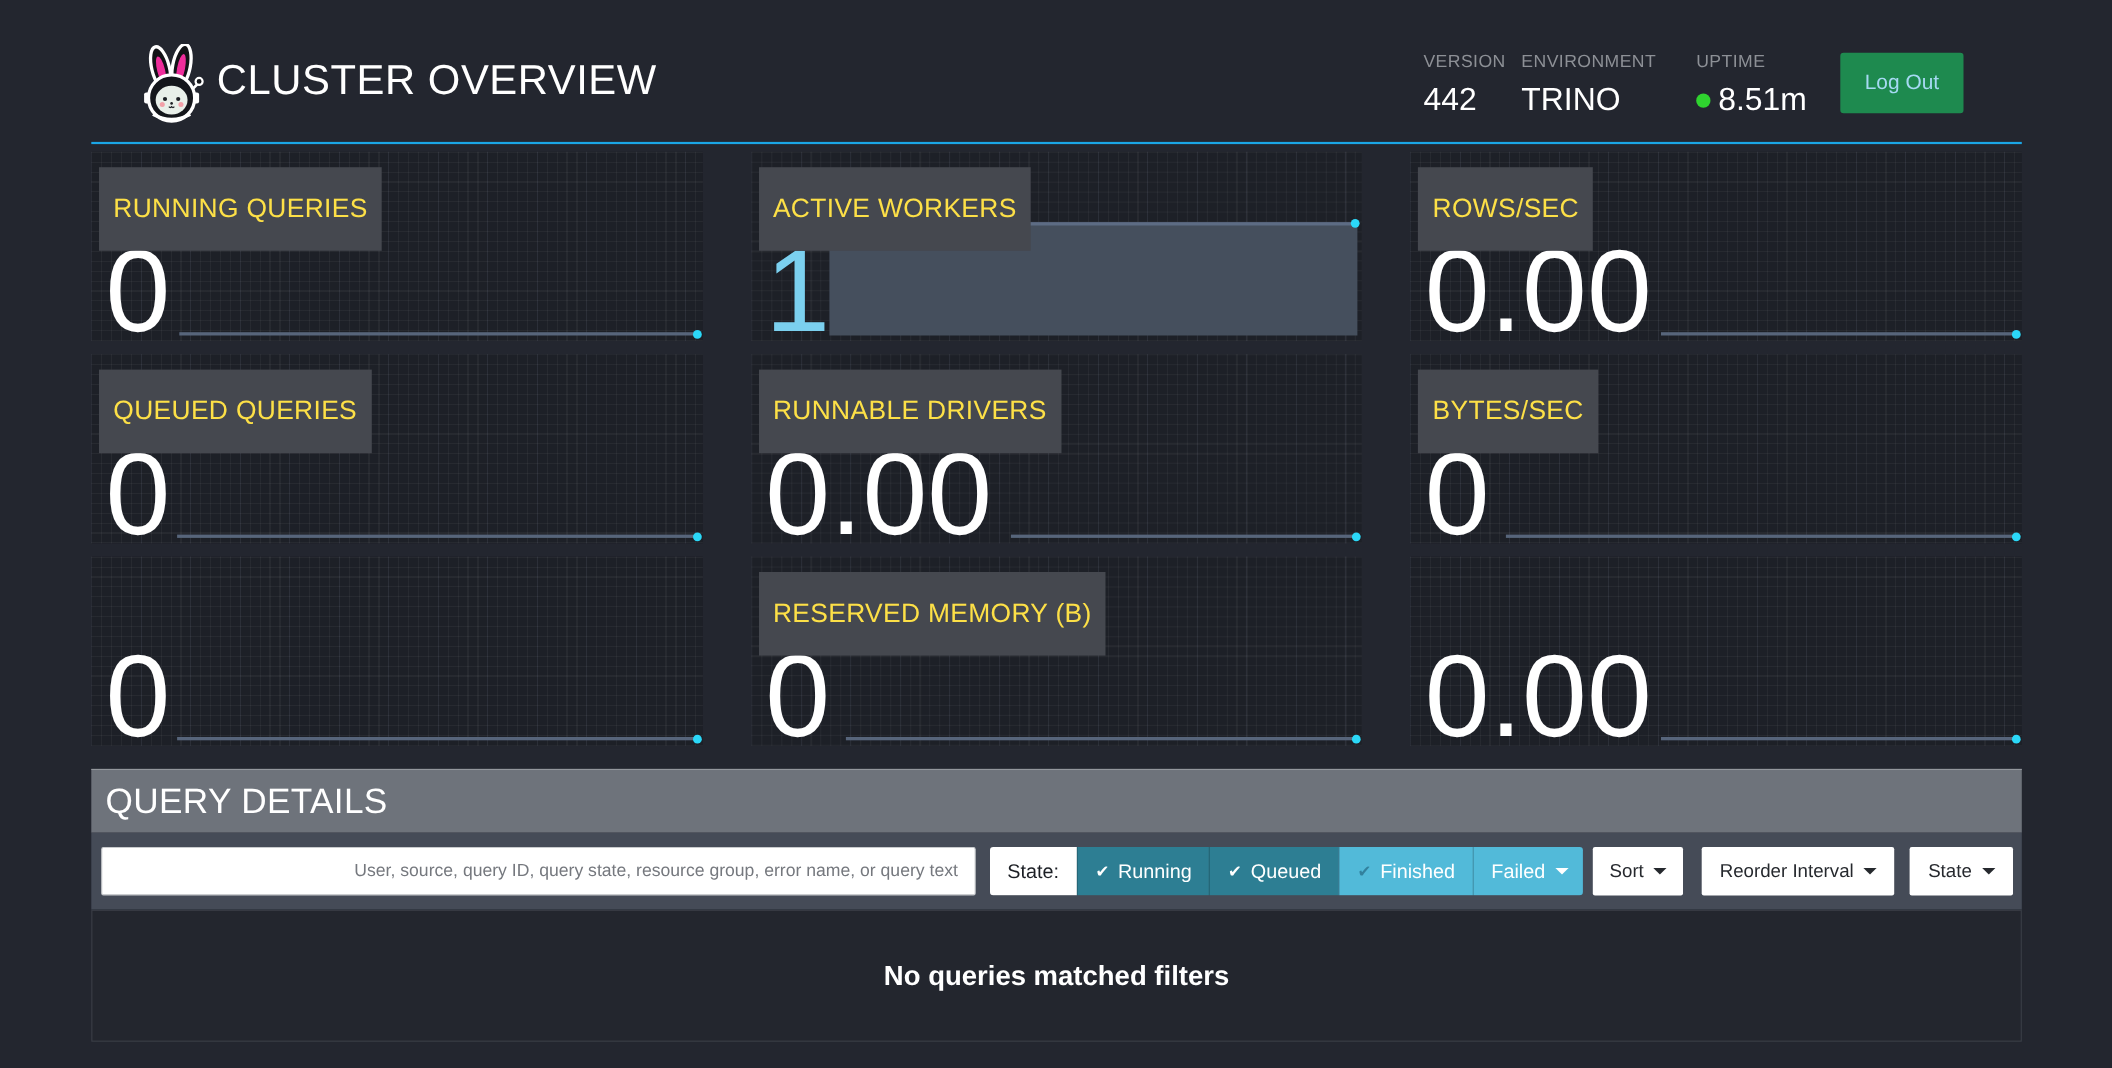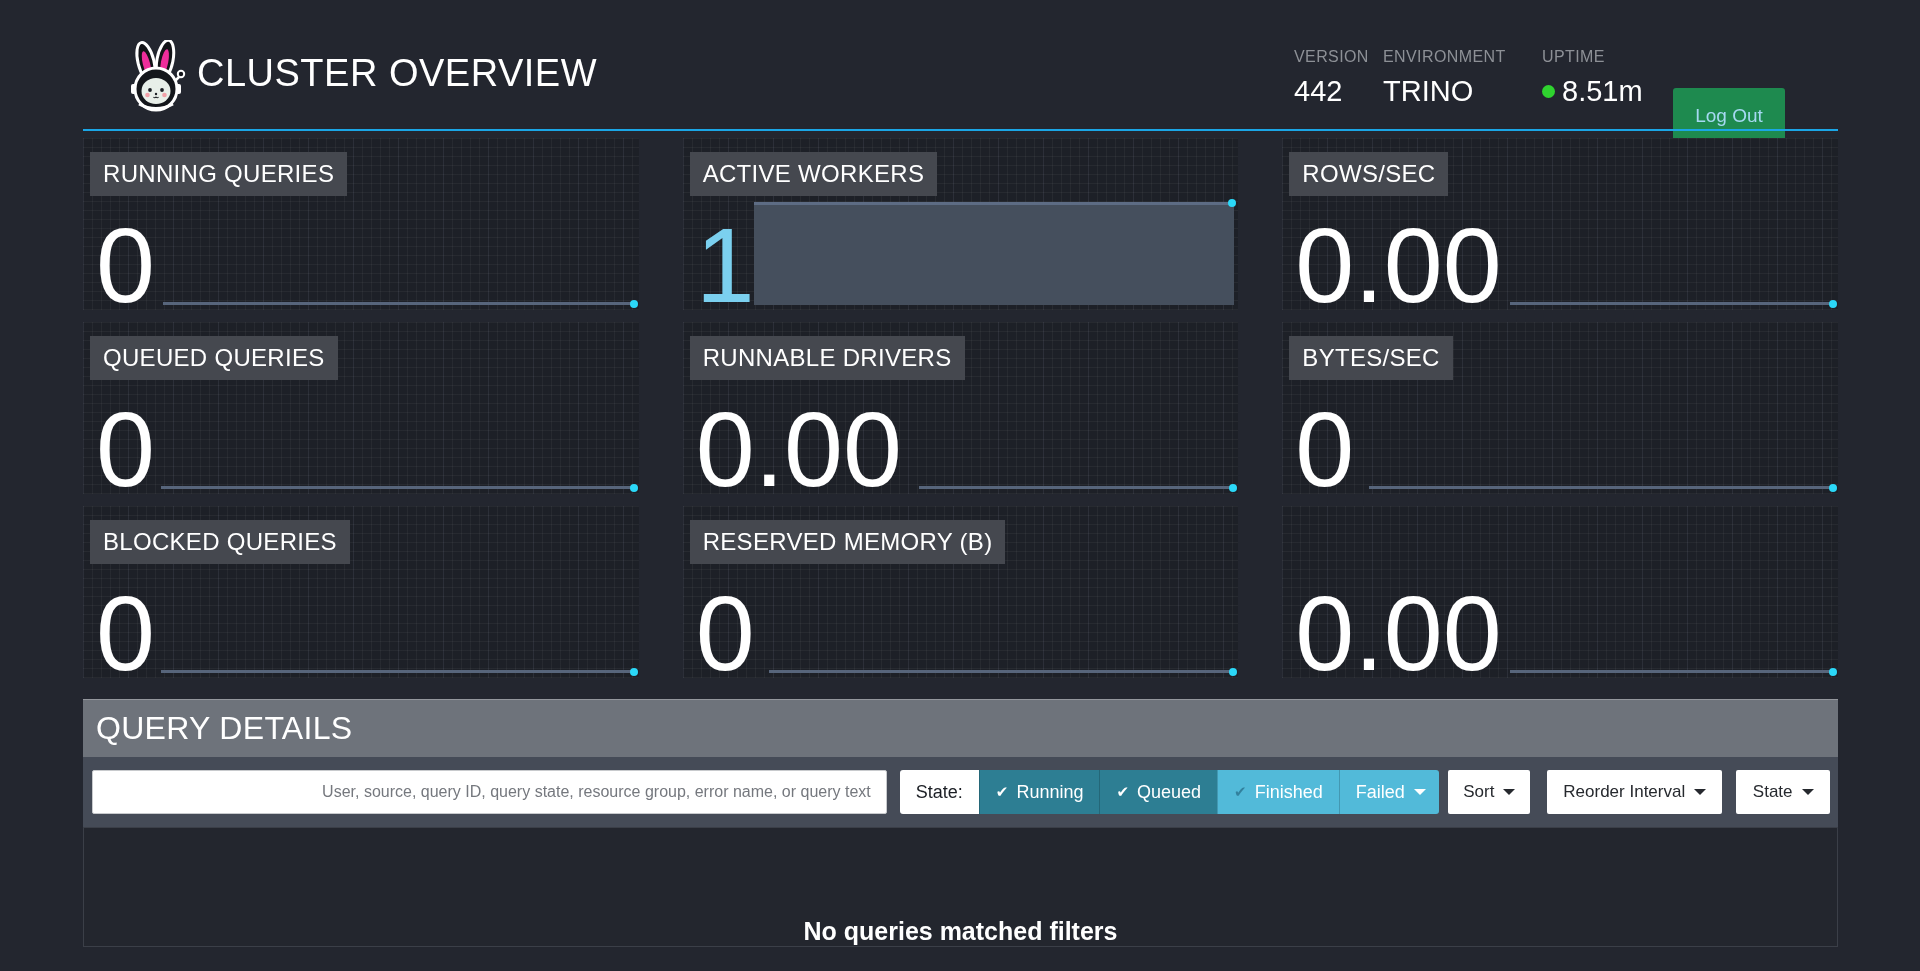--- a/index.html
+++ b/index.html
@@ -14,36 +14,36 @@
   .hstat { position:absolute; top:48px; }
   .hstat .hlabel { font-size:16px; color:#8d9096; letter-spacing:0.4px; }
   .hstat .hvalue { margin-top:9px; font-size:29px; color:#ffffff; display:flex; align-items:center; }
   .hstat-version { left:1270px;margin-left:24px; }
   .hstat-env     { left:1383px; }
   .hstat-uptime  { left:1542px; }
   .status-dot { display:inline-block; width:13px; height:13px; border-radius:50%;
                 background:#2fd32f; margin-right:7px; }
   .logout-btn { position:absolute; left:1673px; top:48px; width:112px; height:55px;
                 background:#1e8a4f; border:none; border-radius:3px; color:#a6d9f2;
-                font-size:19px; font-family:inherit; cursor:pointer;margin-top:40px; }
+                font-size:19px; font-family:inherit; cursor:pointer; }
   .top-rule { position:absolute; left:83px; top:129px; width:1755px; height:2px; background:#1ba6e6; }
 
   
   .metrics { position:absolute; left:83px; top:138px; width:1755px;
              display:grid; grid-template-columns:repeat(3, 1fr);
              column-gap:44px; row-gap:12px; }
   .metric-card { position:relative; height:172px;
     background-color:#1d2027;
     background-image:
       repeating-linear-gradient(to right, rgba(255,255,255,0.042) 0 1px, transparent 1px 9px),
       repeating-linear-gradient(to bottom, rgba(255,255,255,0.042) 0 1px, transparent 1px 9px),
       repeating-linear-gradient(to right, rgba(130,150,200,0.05) 0 1px, transparent 1px 45px);
   }
-  .metric-badge { position:absolute; top:14px; left:7px; background:#45484f; color:#ffffff;
-                  font-size:24px; letter-spacing:0.3px; padding:8px 13px; z-index:3; }
+  .metric-badge { position:absolute; top:14px; left:7px; background:#45484f; color:#fde047;
+                  font-size:24px; letter-spacing:0.3px; padding:24px 13px; z-index:3; }
   .metric-value { position:absolute; left:13px; bottom:-8px; font-size:106px; line-height:1;
                   color:#ffffff; z-index:2; }
   .spark { position:absolute; bottom:5px; right:4px; height:3px; background:#57657b; z-index:1; }
   .spark .spark-dot { position:absolute; right:-3px; top:50%; transform:translateY(-50%);
                       width:8px; height:8px; border-radius:50%; background:#2bd8f8; }
   .spark.area { height:auto; top:64px; bottom:5px; background:#454f5d; border-top:3px solid #5d6c84; }
   .spark.area .spark-dot { top:-6px; transform:none; right:-2px; }
 
   
   .query-section { position:absolute; left:83px; top:699px; width:1755px; }
@@ -67,21 +67,21 @@
   .caret { display:inline-block; width:0; height:0; border-left:6px solid transparent;
            border-right:6px solid transparent; border-top:6px solid currentColor;
            margin-left:9px; }
   .wbtn { height:44px; background:#ffffff; border:none; border-radius:2px; font-family:inherit;
           font-size:17px; color:#26292e; display:flex; align-items:center; justify-content:center;
           cursor:pointer; white-space:nowrap; }
   .btn-sort    { width:82px;  margin-left:9px; }
   .btn-reorder { width:176px; margin-left:17px; }
   .btn-show    { width:94px;  margin-left:14px; }
   .qd-panel { height:120px; border:1px solid #3b3f48; background:#23262e;
-              display:flex; align-items:flex-end; justify-content:center; }
+              display:flex; align-items:center; justify-content:center; }
   .empty-msg { color:#ffffff; font-size:25px; font-weight:bold; }
 </style>
 </head>
 <body>
 
 <div id="app">
 
   <svg class="logo" viewBox="0 0 64 74">
     <g transform="rotate(-14 22 22)">
       <ellipse cx="22" cy="22" rx="8" ry="20" fill="#121317" stroke="#ffffff" stroke-width="3"></ellipse>
@@ -171,21 +171,20 @@
 
     <div class="metric-card">
       <span class="metric-badge">BYTES/SEC</span>
       <span class="metric-value">0</span>
       <div class="spark" style="left: 15.6%;">
           <span class="spark-dot"></span>
         </div>
     </div>
 
     <div class="metric-card">
-      <span class="metric-badge">BLOCKED QUERIES</span>
       <span class="metric-value">0</span>
       <div class="spark" style="left: 14%;">
           <span class="spark-dot"></span>
         </div>
     </div>
 
     <div class="metric-card">
       <span class="metric-badge">RESERVED MEMORY (B)</span>
       <span class="metric-value">0</span>
       <div class="spark" style="left: 15.6%;">

